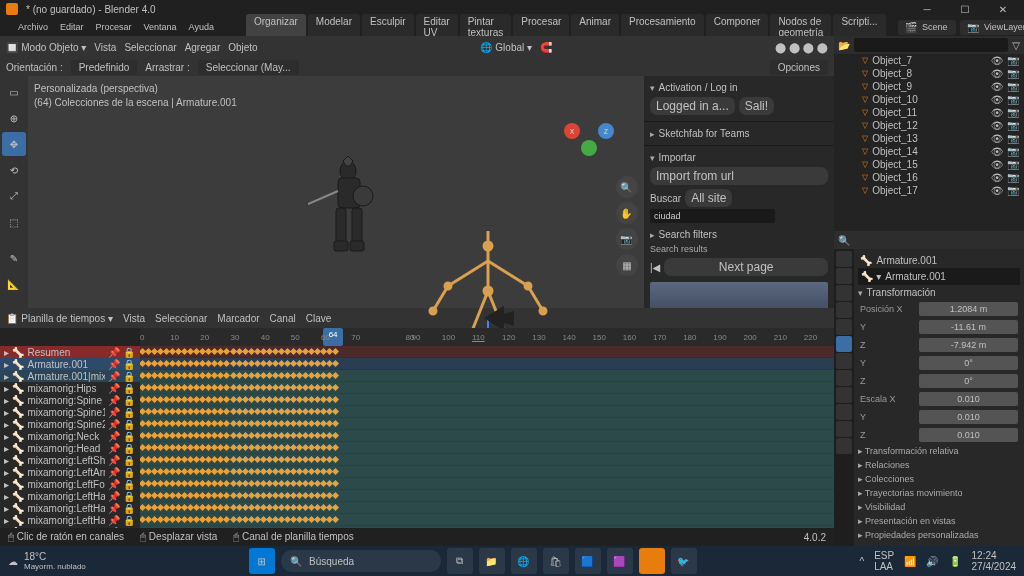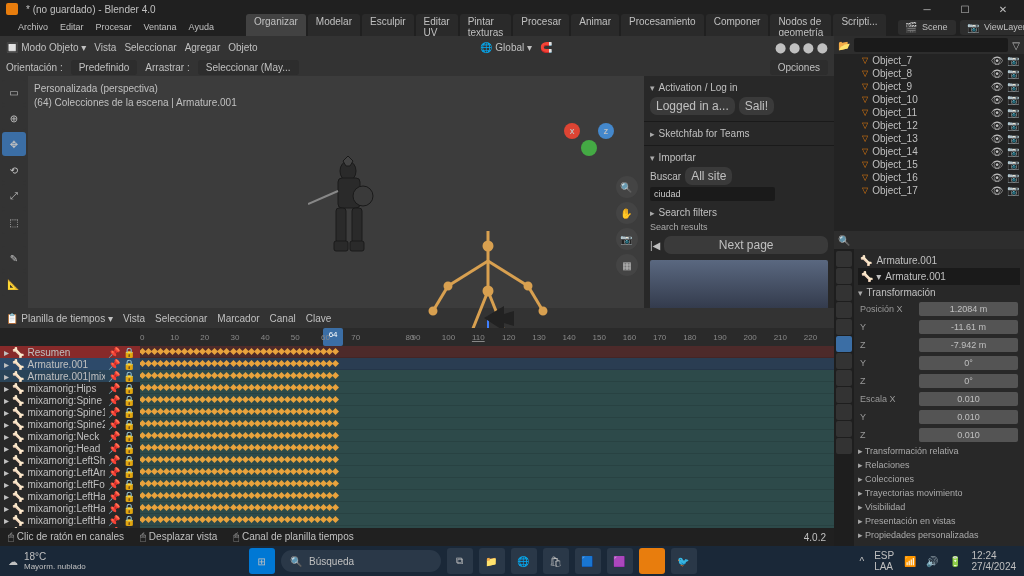--- a/index.html
+++ b/index.html
@@ -211,20 +211,23 @@
               <span class="rp-btn">Logged in a...</span>
               <span class="rp-btn">Sali!</span>
             </div>
         </div>
         <div class="rp-section">
             <div class="rp-header">▸ <span>Sketchfab for Teams</span></div>
           </div>
         <div class="rp-section">
           <div class="rp-header">▾ <span>Importar</span></div>
           <div class="rp-row">
+              <span class="rp-btn" style="flex:1">Import from url</span>
+            </div>
+          <div class="rp-row">
               <span>Buscar</span>
               <span class="rp-btn">All site</span>
               <span style="flex:1"></span>
             </div>
           <input class="rp-input" value="ciudad" style="">
           <div class="rp-header" style="margin-top:4px">▸ <span>Search filters</span></div>
           <div class="rp-header">Search results</div>
           <div class="rp-row">
               <span>|◀</span>
               <span class="rp-btn" style="flex:1;text-align:center">Next page</span>

